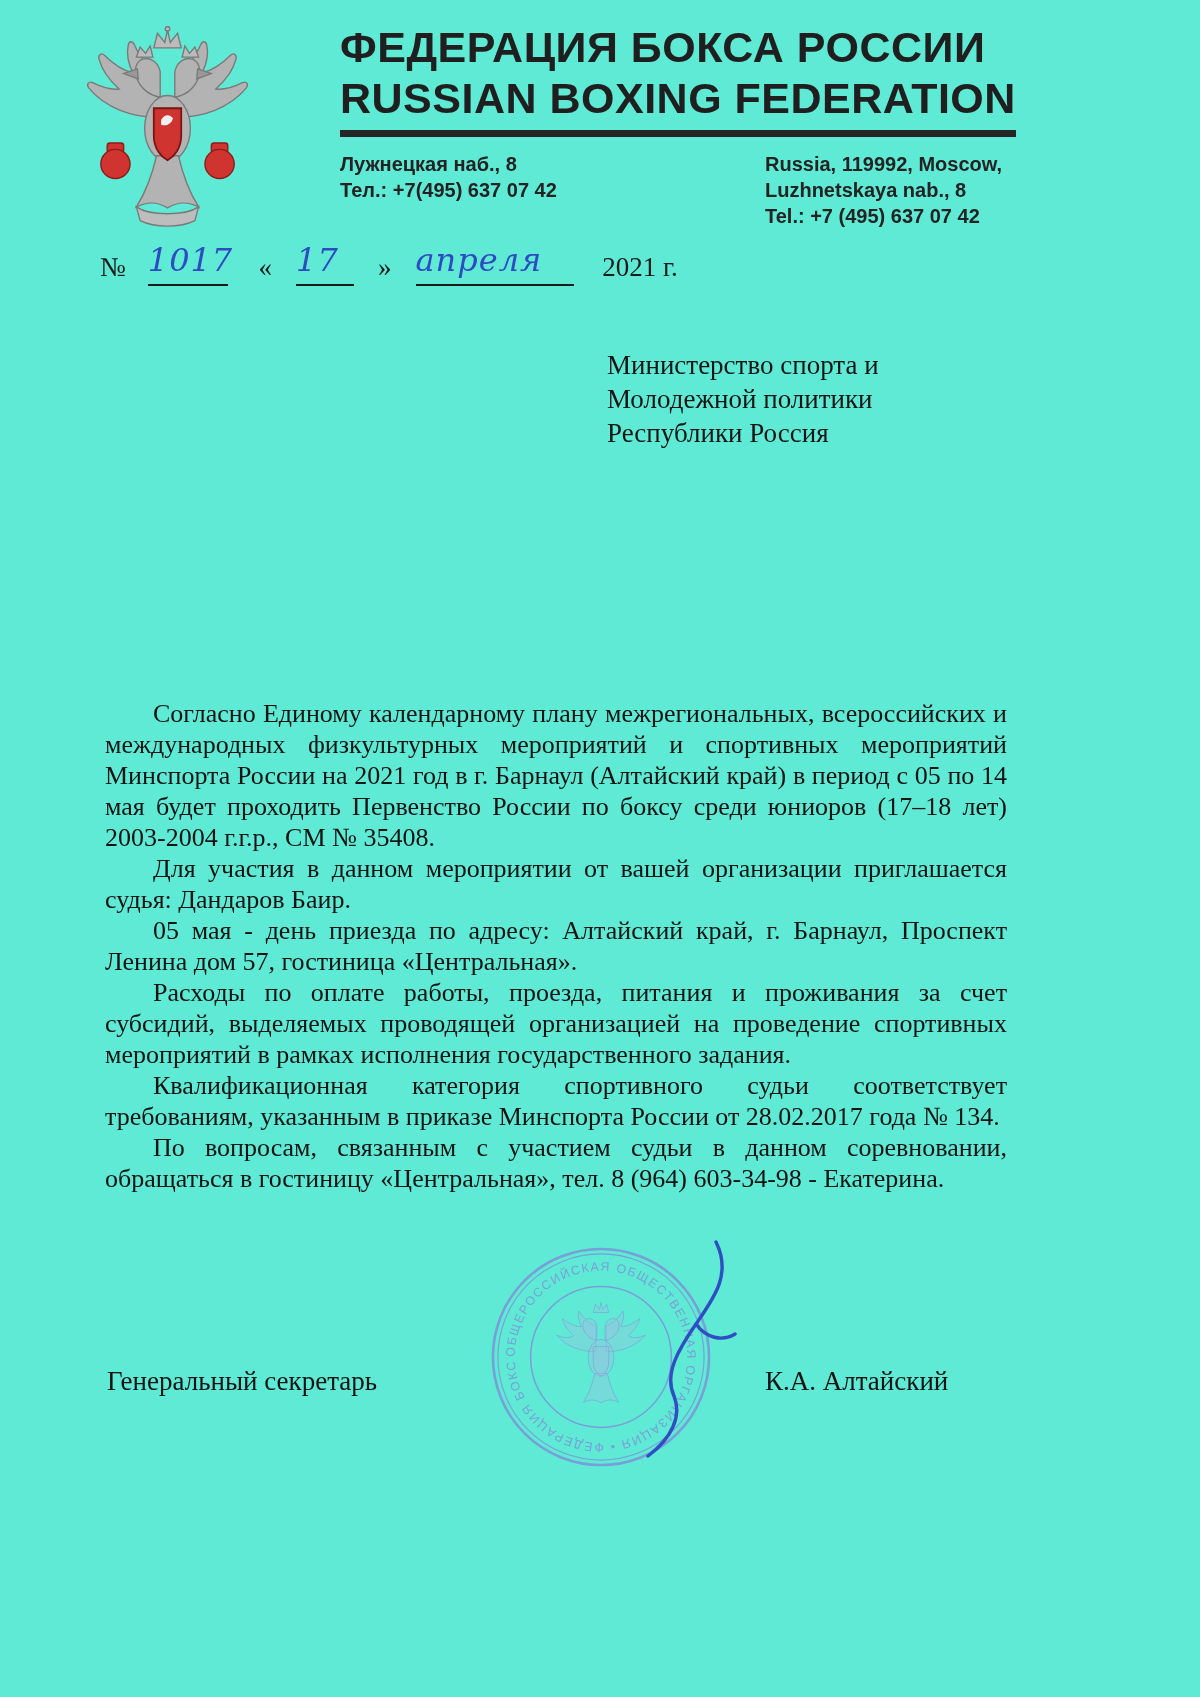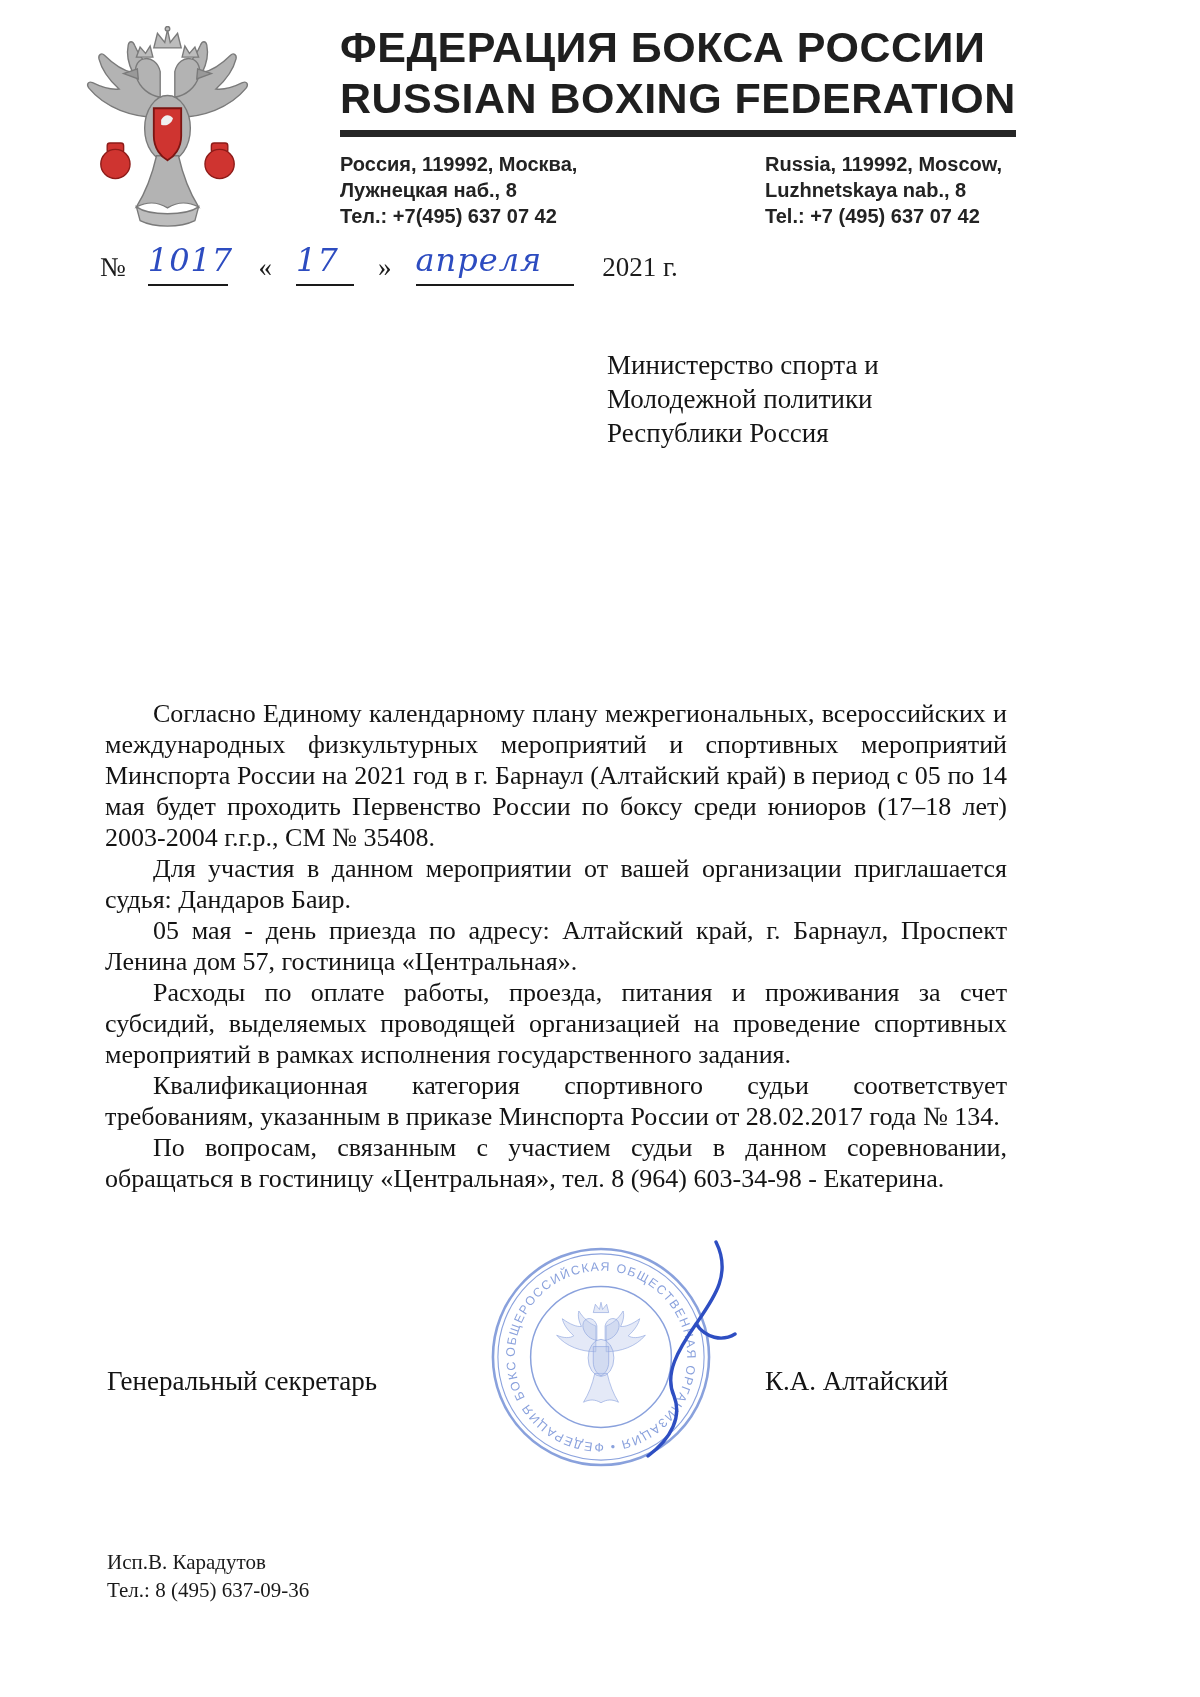--- a/index.html
+++ b/index.html
@@ -1,20 +1,20 @@
 <!DOCTYPE html>
 <html><head>
 <meta charset="utf-8">
 <style>
   * { margin:0; padding:0; box-sizing:border-box; }
   html,body { background:#e8e8e8; }
   body { font-family:"Liberation Serif", serif; color:#1c1c1c; }
   .page {
     position:relative; width:1200px; height:1697px; margin:0 auto;
-    background:#ffffff; overflow:hidden;
+    background:#5eead4; overflow:hidden;
   }
 
   
   .letterhead { position:absolute; top:22px; left:75px; width:935px; display:flex; }
   .coat { width:185px; height:212px; flex:0 0 auto; margin-top:4px; }
   .coat svg { width:100%; height:100%; }
   .head-main { margin-left:80px; flex:1; }
   .org-title {
     font-family:"Liberation Sans", sans-serif; font-weight:700;
     font-size:43px; line-height:51px; letter-spacing:0.5px; color:#1f1f1f;
@@ -101,21 +101,20 @@
         <path d="M93 103 c3 -6 9 -7 13 -2 c-2 7 -8 9 -13 7 z" fill="#f0f0f0"></path>
       </svg>
     </div>
 
     <div class="head-main">
       <div class="org-title">ФЕДЕРАЦИЯ БОКСА РОССИИ</div>
       <div class="org-title">RUSSIAN BOXING FEDERATION</div>
       <div class="head-rule"></div>
       <div class="addresses">
         <div class="addr-ru">
-          <div>Россия, 119992, Москва,</div>
           <div>Лужнецкая наб., 8</div>
           <div>Тел.: +7(495) 637 07 42</div>
         </div>
         <div class="addr-en">
           <div>Russia, 119992, Moscow,</div>
           <div>Luzhnetskaya nab., 8</div>
           <div>Tel.: +7 (495) 637 07 42</div>
         </div>
       </div>
     </div>
@@ -169,18 +168,14 @@
 
   <div class="sign-squiggle">
     <svg viewBox="0 0 150 228" xmlns="http://www.w3.org/2000/svg" aria-hidden="true">
       <path d="M118 6 C 134 38, 116 62, 98 88 C 80 114, 66 138, 76 160 C 84 180, 74 202, 50 220 M98 88 C 108 102, 124 106, 137 98" fill="none" stroke="#2e4ec2" stroke-width="3.4" stroke-linecap="round"></path>
     </svg>
   </div>
 
   <div class="sig-title">Генеральный секретарь</div>
   <div class="sig-name">К.А. Алтайский</div>
 
-  <div class="footer">
-    <div>Исп.В. Карадутов</div>
-    <div>Тел.: 8 (495) 637-09-36</div>
-  </div>
 
 </div>
 
 </body></html>

